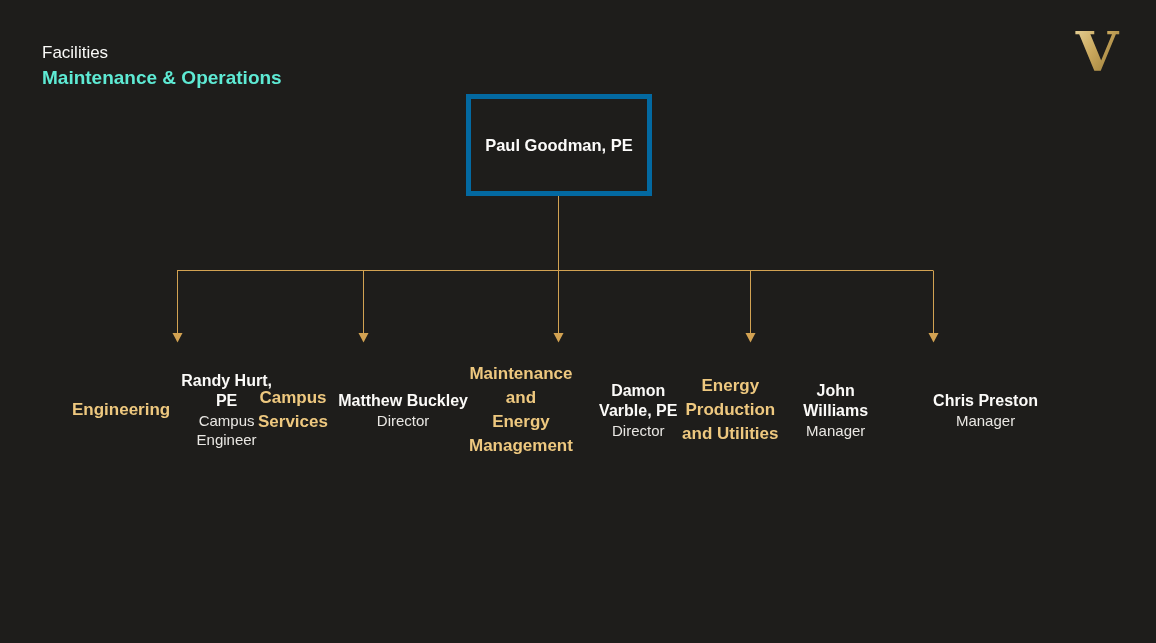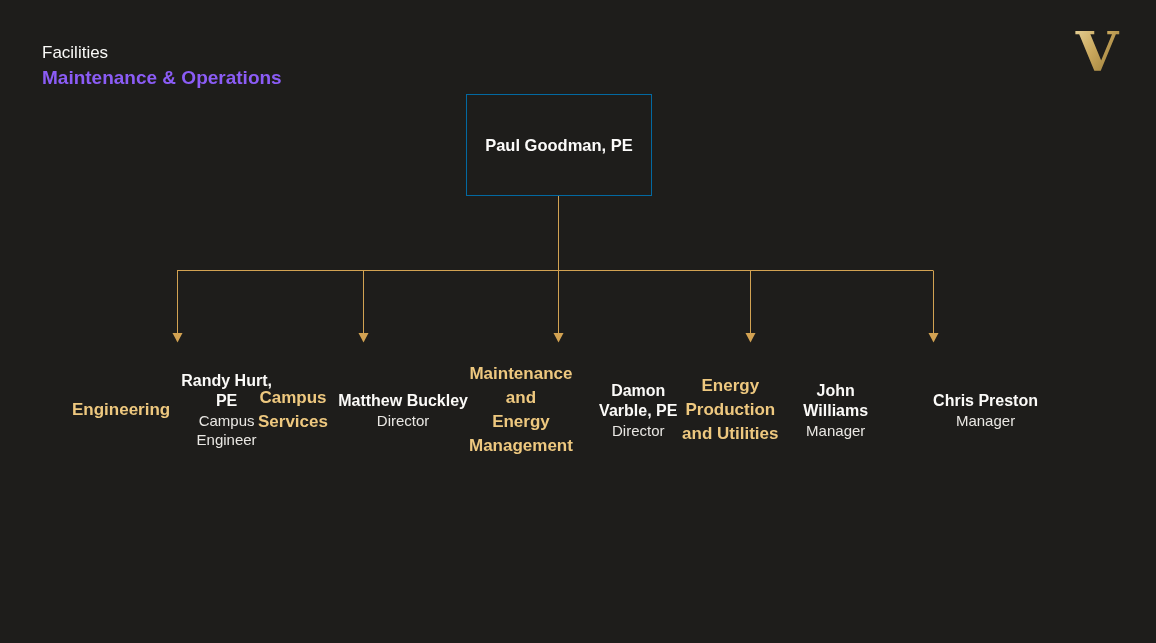--- a/index.html
+++ b/index.html
@@ -25,36 +25,36 @@
   .slide-title .line1 {
     font-size: 17px;
     line-height: 24px;
     font-weight: 400;
     color: #fafaf8;
   }
   .slide-title .line2 {
     font-size: 19px;
     line-height: 25px;
     font-weight: 700;
-    color: #8b5cf6;
+    color: #5eead4;
   }
   .logo {
     position: absolute;
     left: 1070px;
     top: 25px;
     width: 54px;
     height: 52px;
   }
   .root-box {
     position: absolute;
     left: 466px;
     top: 94px;
     width: 186px;
     height: 102px;
-    border: 1px solid #0369a1;
+    border: 5px solid #0369a1;
     box-sizing: border-box;
     display: flex;
     flex-direction: column;
     justify-content: center;
     align-items: center;
     text-align: center;
     padding: 0 6px;
   }
   .root-box .root-name {
     font-size: 16.5px;

